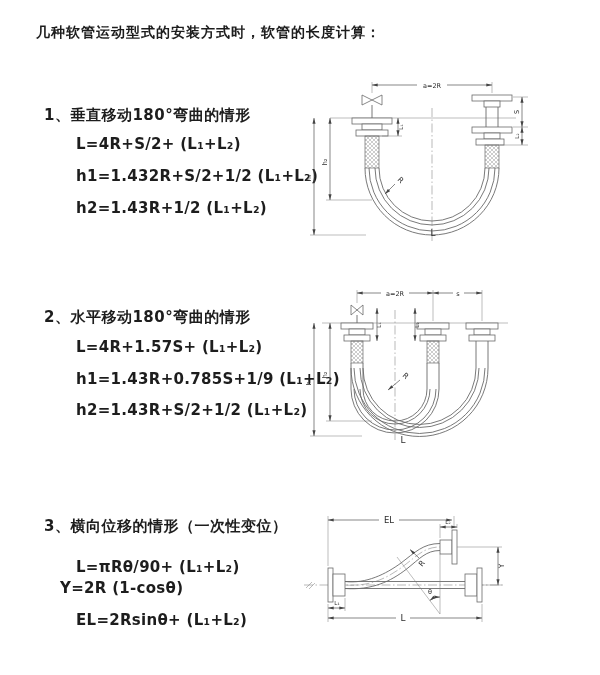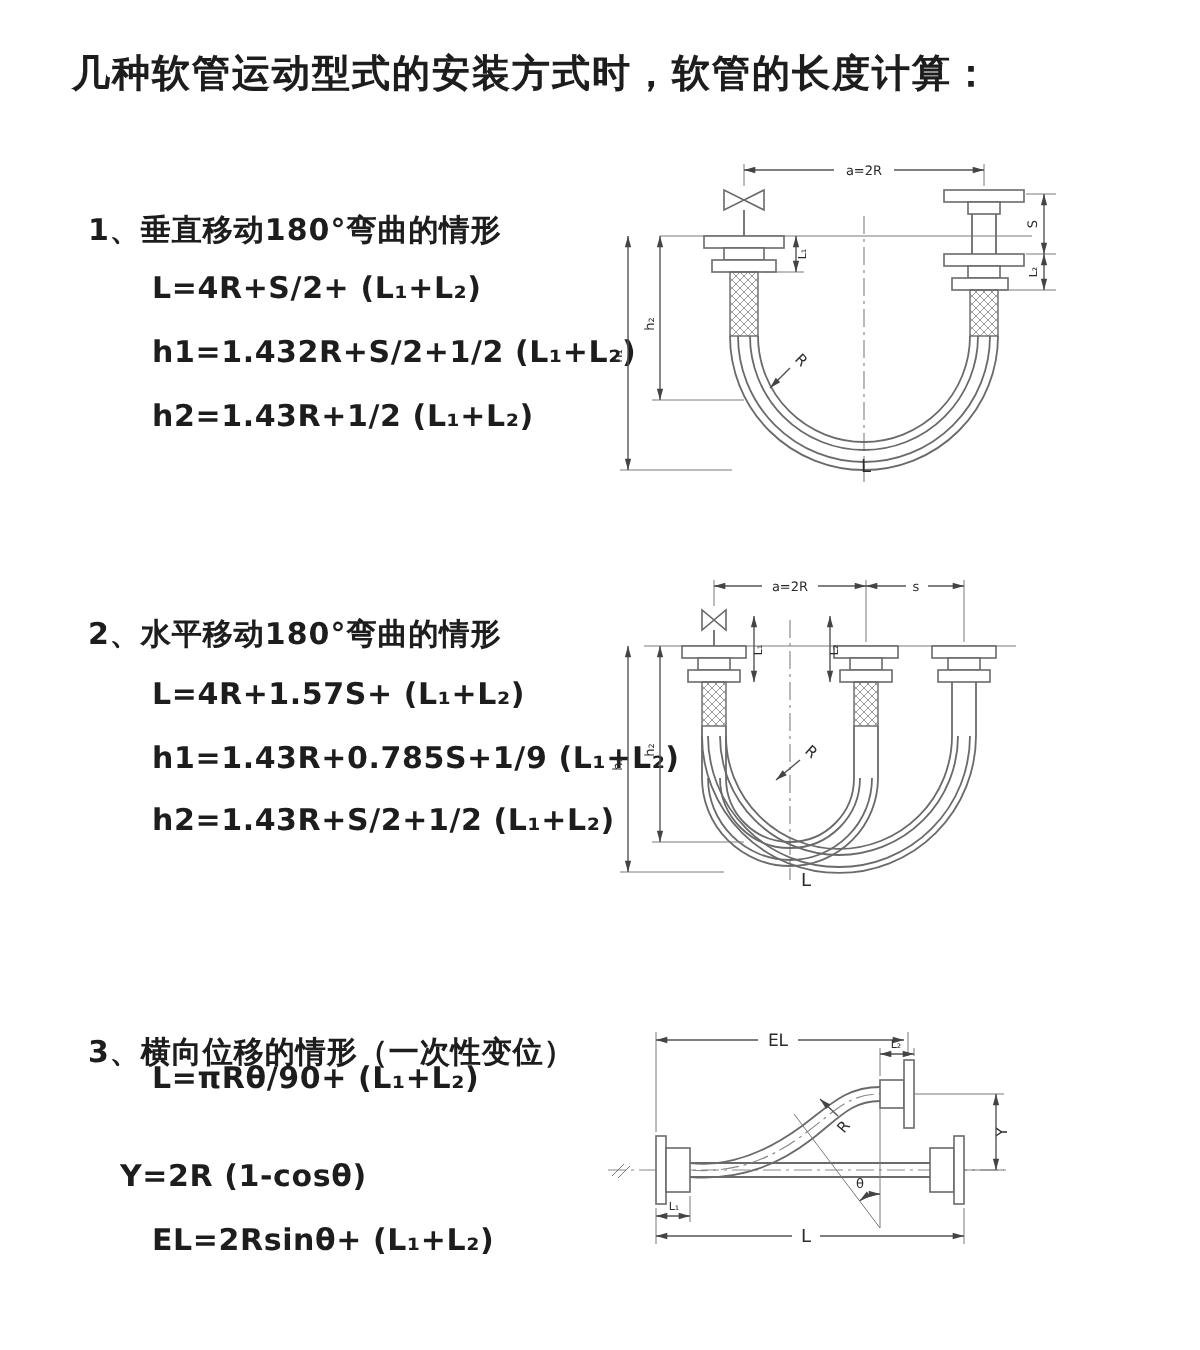--- a/index.html
+++ b/index.html
@@ -1,18 +1,18 @@
 <!DOCTYPE html>
 <html><head>
 <meta charset="utf-8">
 <style>
   html,body{margin:0;padding:0;background:#e8e8e8;}
   #page{position:relative;width:600px;height:675px;background:#ffffff;overflow:hidden;
         font-family:"DejaVu Sans","Liberation Sans",sans-serif;color:#1d1d1d;}
-  .title{position:absolute;left:36px;top:24px;font-size:19px;font-weight:600;letter-spacing:1px;}
+  .title{position:absolute;left:36px;top:24px;font-size:14px;font-weight:600;letter-spacing:1px;}
   .heading{position:absolute;font-size:15px;font-weight:700;letter-spacing:.5px;white-space:nowrap;}
   .formula{position:absolute;font-size:15px;font-weight:700;letter-spacing:.3px;white-space:nowrap;}
   .dia{position:absolute;}
   
   .draw{stroke:#6a6a6a;stroke-width:.9;fill:none;}
   .part{fill:#ffffff;stroke:#6a6a6a;stroke-width:.8;}
   .dim{stroke:#555;stroke-width:.7;fill:none;}
   .ext{stroke:#7a7a7a;stroke-width:.5;fill:none;}
   .dd{stroke:#8a8a8a;stroke-width:.6;stroke-dasharray:9 2.5 1.5 2.5;fill:none;}
   .lbl{fill:#2b2b2b;font-family:"DejaVu Sans","Liberation Sans",sans-serif;}
@@ -215,21 +215,21 @@
 
     <g>
       <line class="dim" x1="100" y1="100" x2="88" y2="110" marker-end="url(#m2)"></line>
       <text class="lbl" font-size="7.5" transform="translate(102,96) rotate(42)">R</text>
     </g>
 
     <text class="lbl" x="103" y="163" font-size="9" text-anchor="middle">L</text>
   </svg>
 
   <div class="heading" style="left:44px;top:517px">3、横向位移的情形（一次性变位）</div>
-  <div class="formula" style="left:76px;top:530px">L=πRθ/90+ (L₁+L₂)</div>
+  <div class="formula" style="left:76px;top:558px">L=πRθ/90+ (L₁+L₂)</div>
   <div class="formula" style="left:60px;top:579px">Y=2R (1-cosθ)</div>
   <div class="formula" style="left:76px;top:611px">EL=2Rsinθ+ (L₁+L₂)</div>
 
   <svg class="dia" style="left:300px;top:500px" width="300" height="160" viewBox="0 0 300 160">
     <defs>
       <marker id="m3" viewBox="0 0 10 6" refX="9.5" refY="3" markerWidth="9" markerHeight="5.4" orient="auto-start-reverse">
         <path d="M0.5,0.5 L9.5,3 L0.5,5.5 Z" fill="#444"></path>
       </marker>
     </defs>
 

